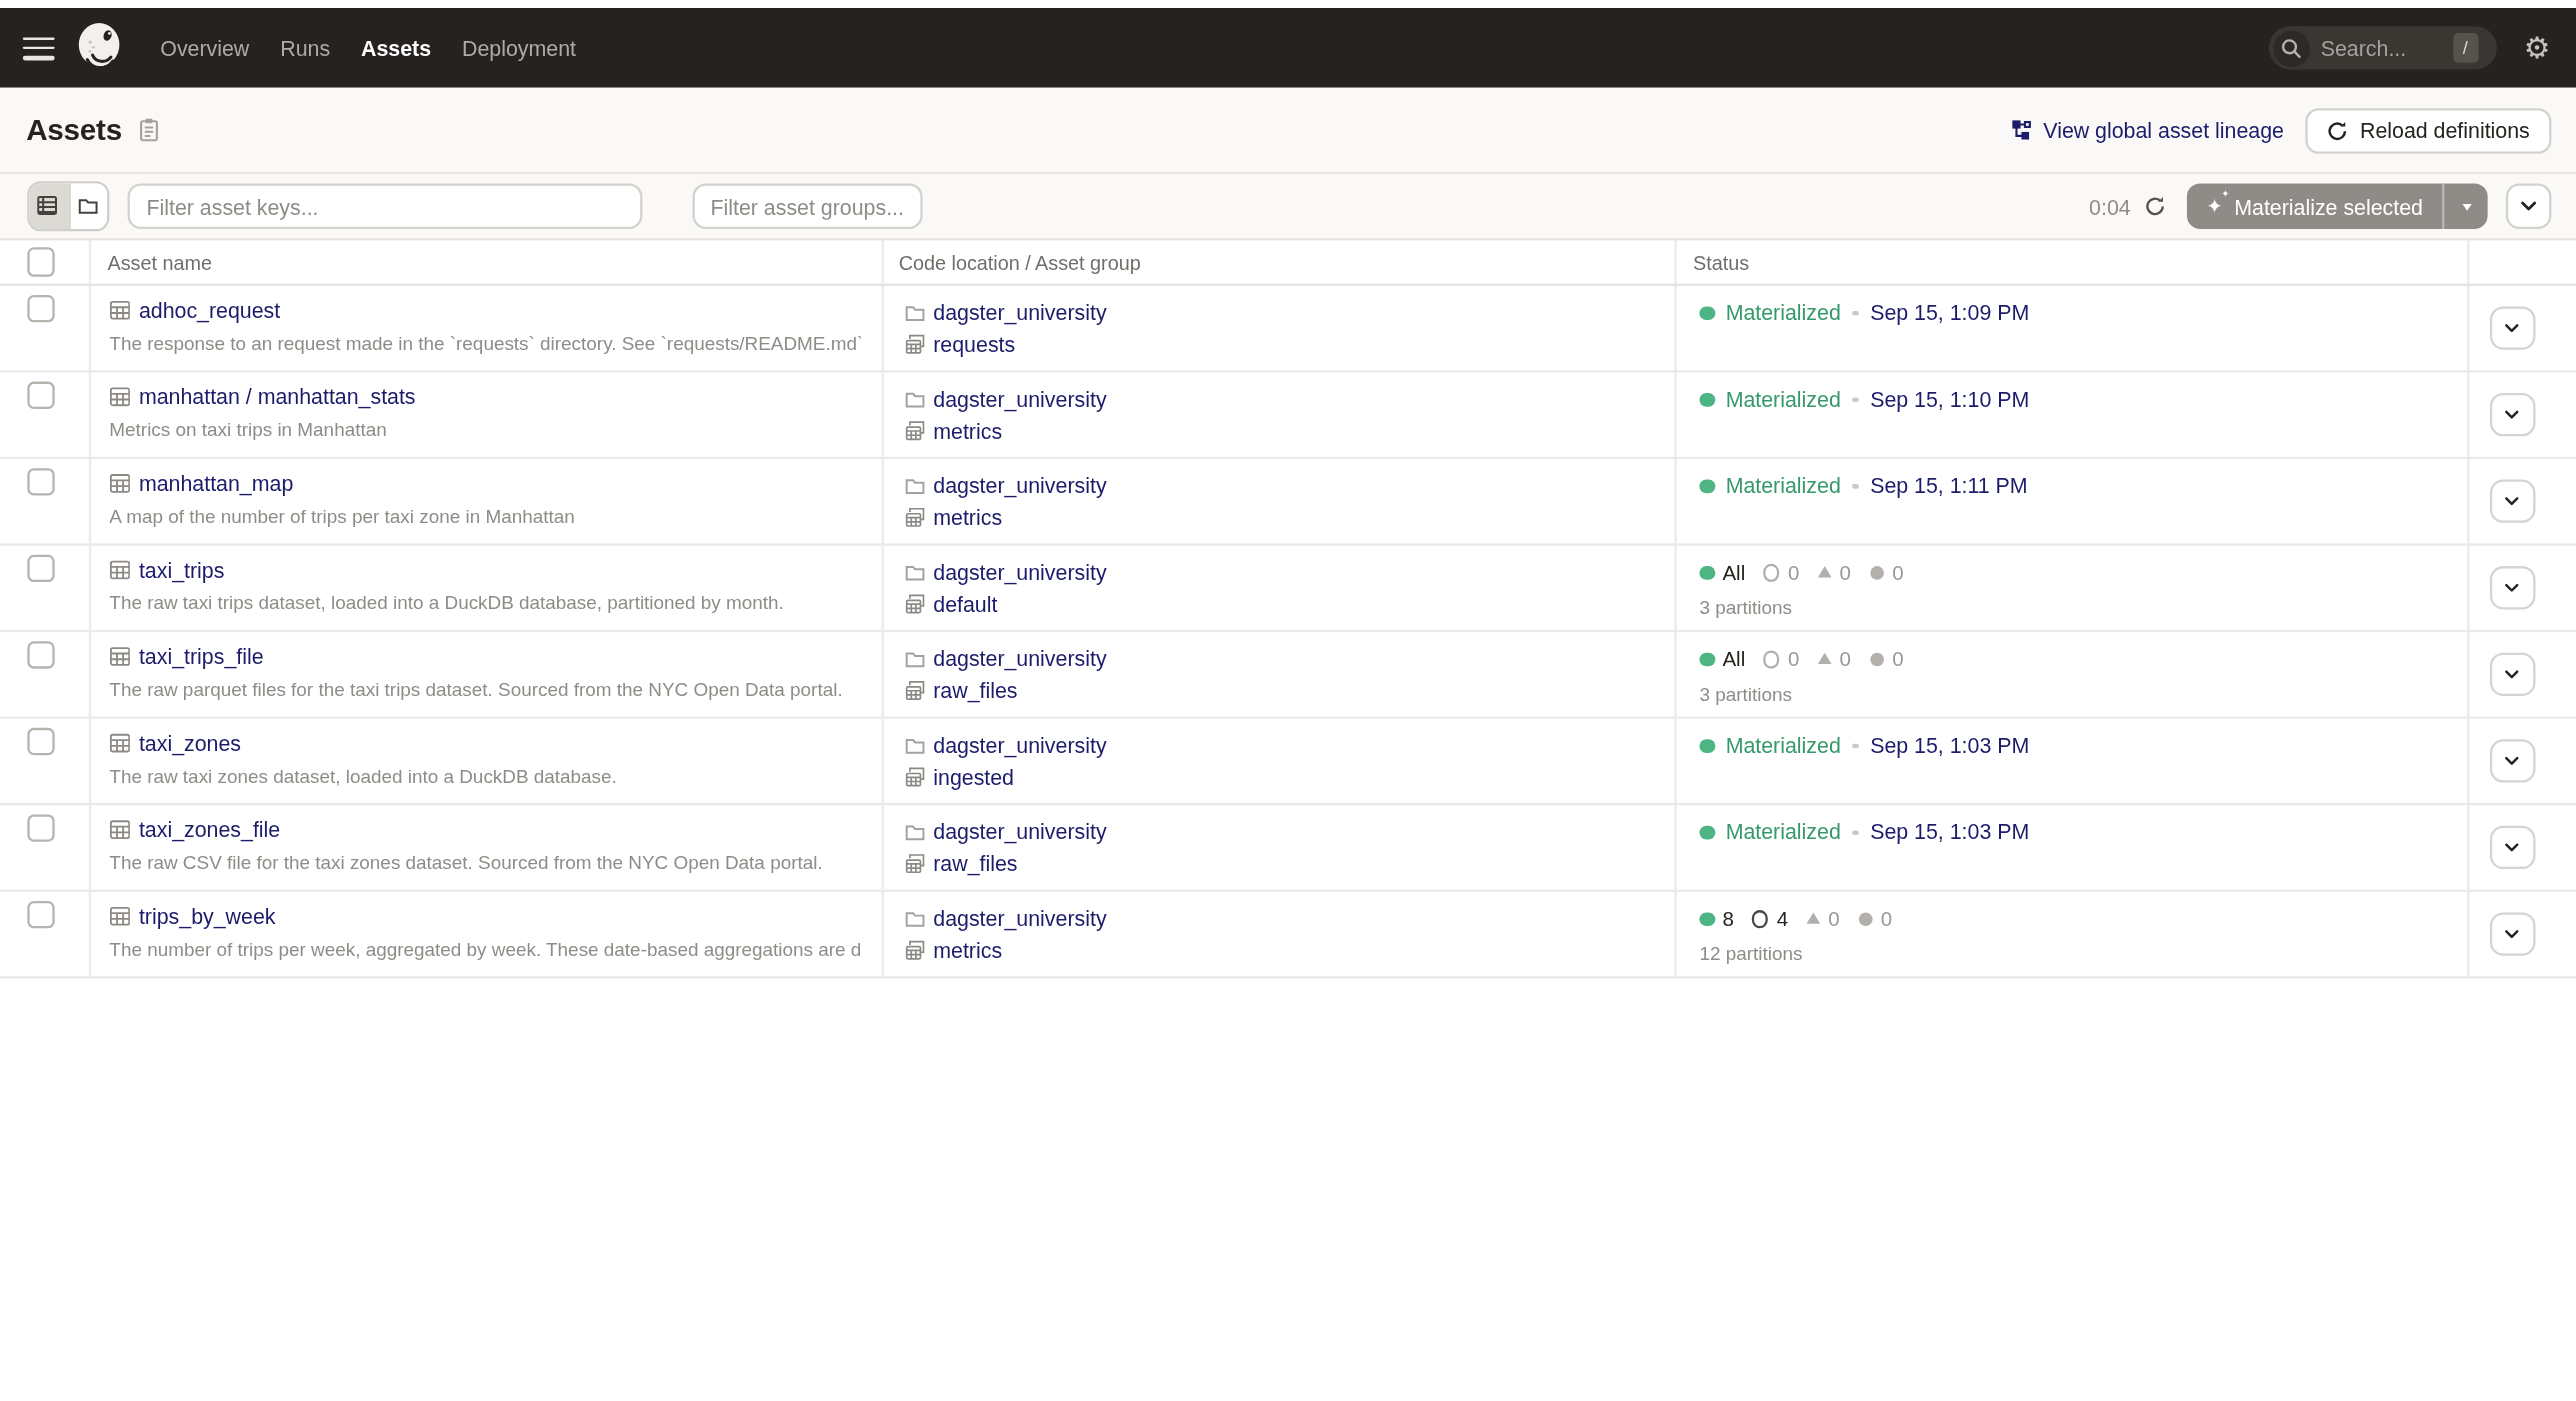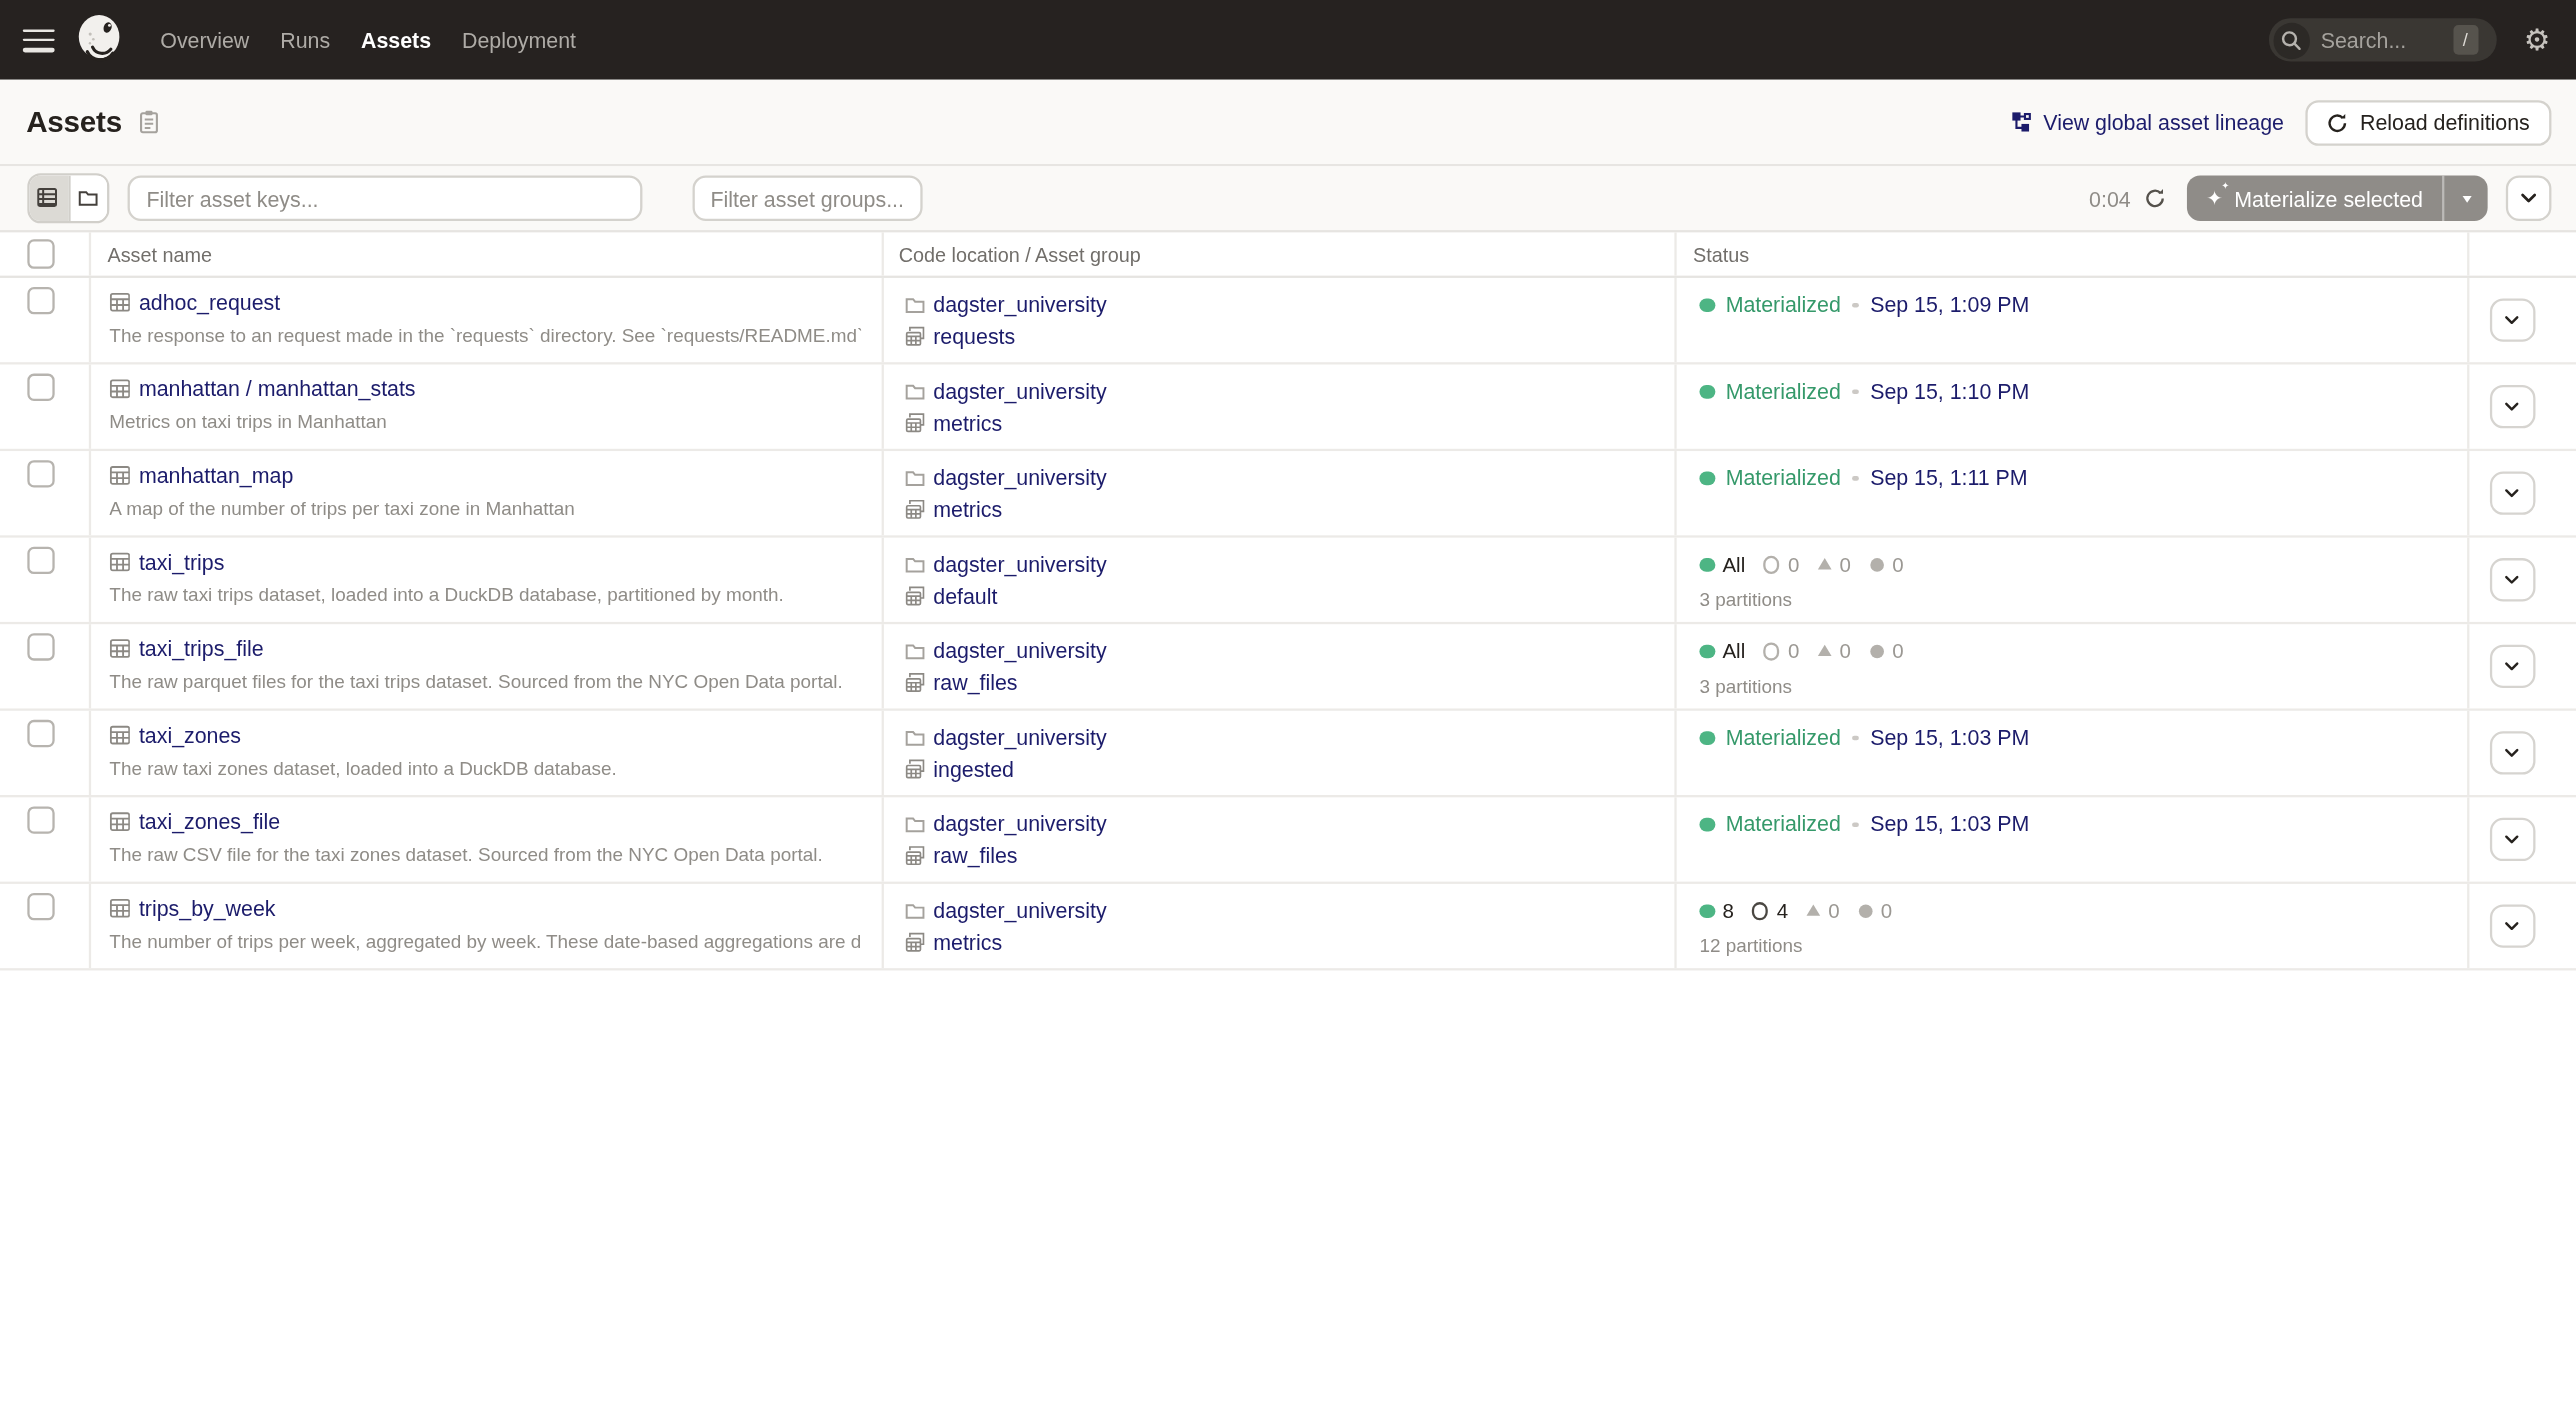--- a/index.html
+++ b/index.html
@@ -1,16 +1,16 @@
 <!DOCTYPE html>
 <html style="font-size:11.5px"><head>
 <meta charset="utf-8">
 <style>
   html,body{margin:0;padding:0;background:#ffffff;}
-  #viewport{width:2576px;height:1262px;overflow:hidden;position:relative;}
+  #viewport{width:2576px;height:1262px;overflow:hidden;position:relative;margin-top:8px;}
   #app{
     width:1131px;height:615px;background:#ffffff;position:relative;
     transform:scale(2.27806);transform-origin:0 0;
     font-family:"Liberation Sans","DejaVu Sans",sans-serif;
     -webkit-font-smoothing:antialiased;
   }
   
   .topnav{height:35px;background:#262220;display:flex;align-items:center;padding:0 11.5px 0 10px;box-sizing:border-box;}
   .hamburger{width:14.4px;height:10px;display:flex;flex-direction:column;justify-content:space-between;cursor:pointer;margin-right:7.2px;}
   .hamburger span{display:block;height:1.7px;background:#e8e6e2;border-radius:1.4px;}

